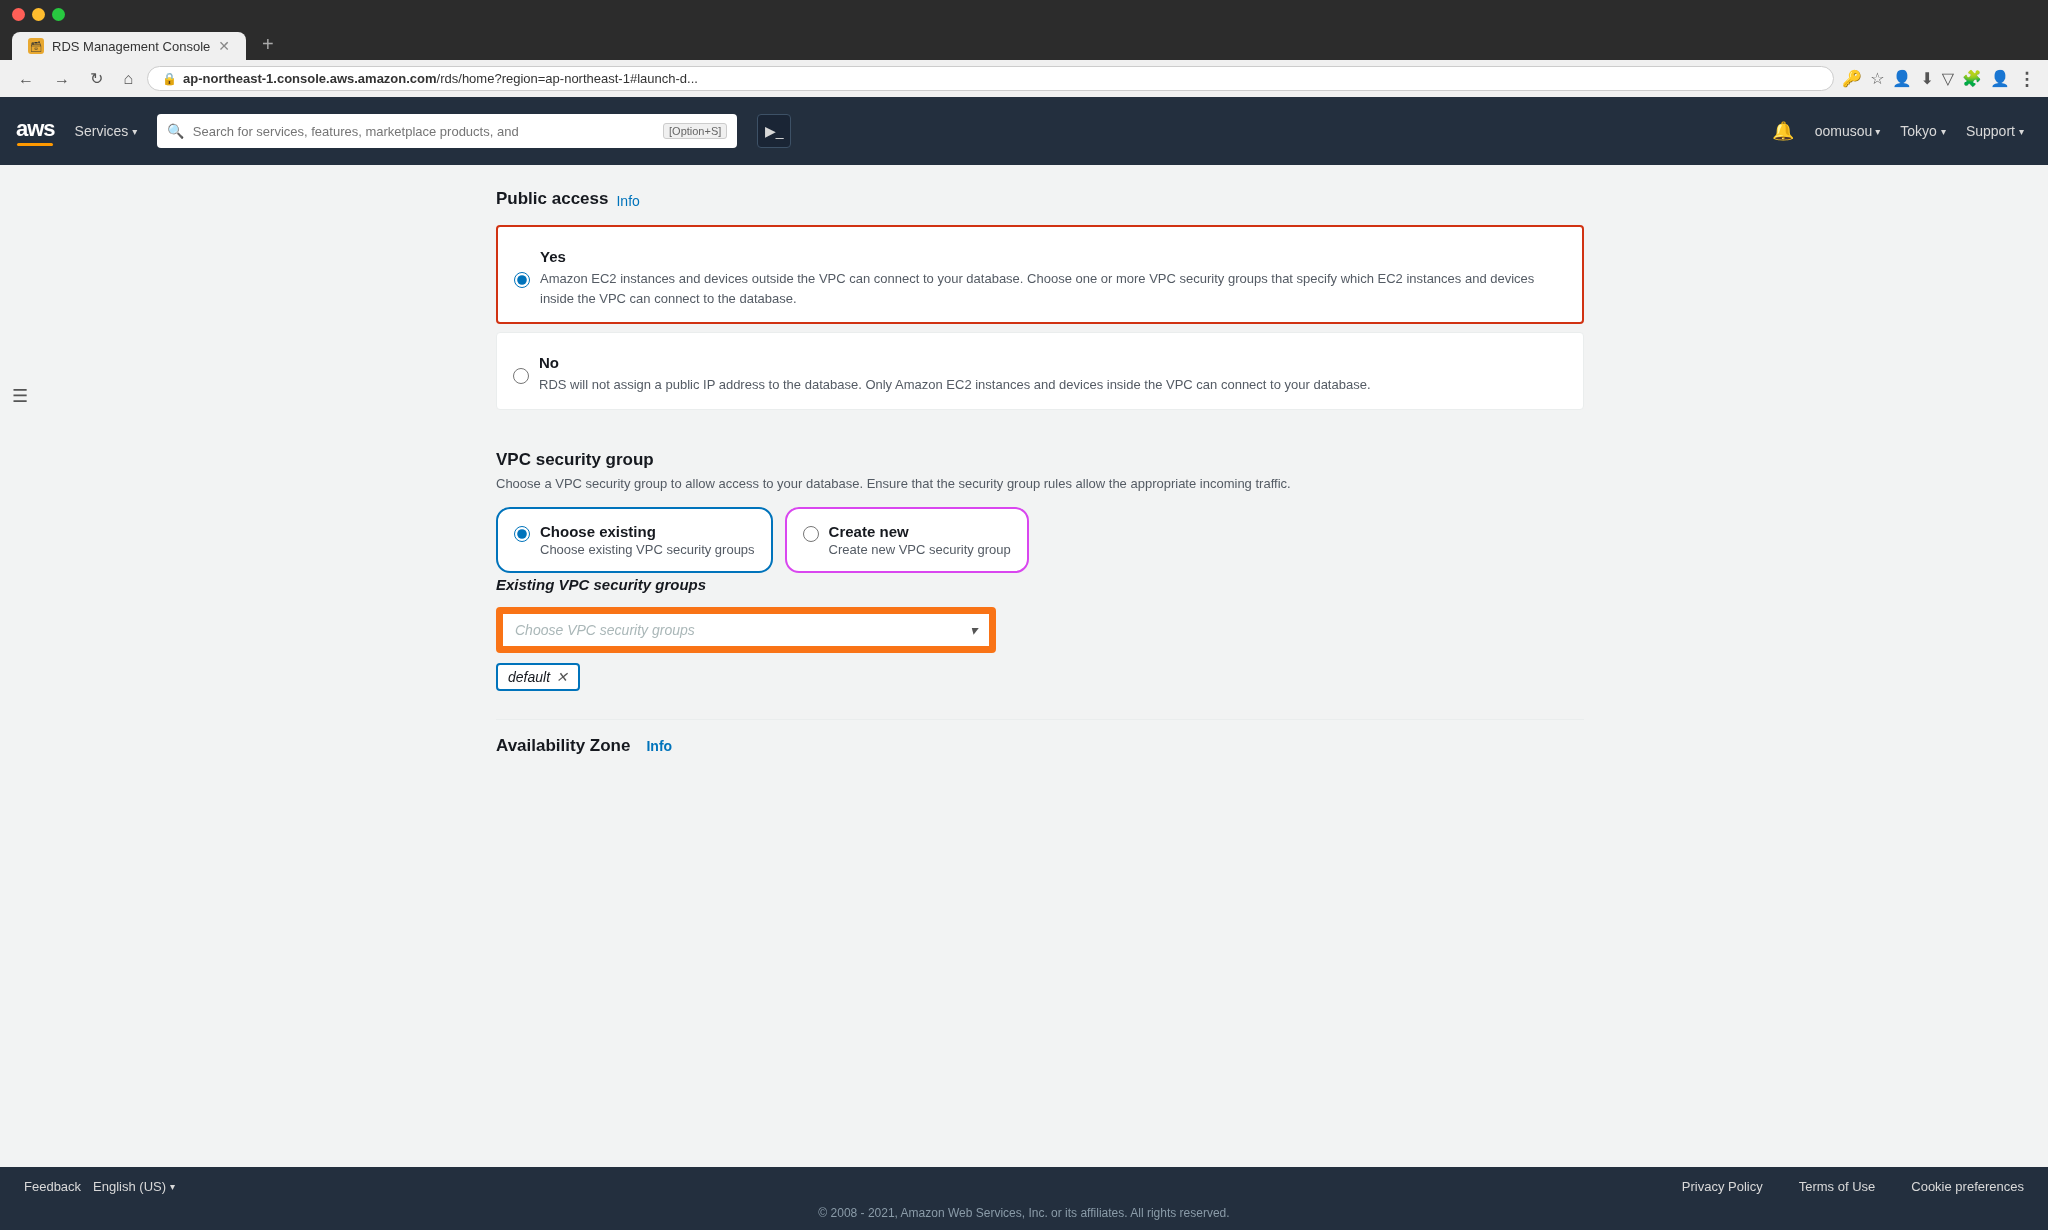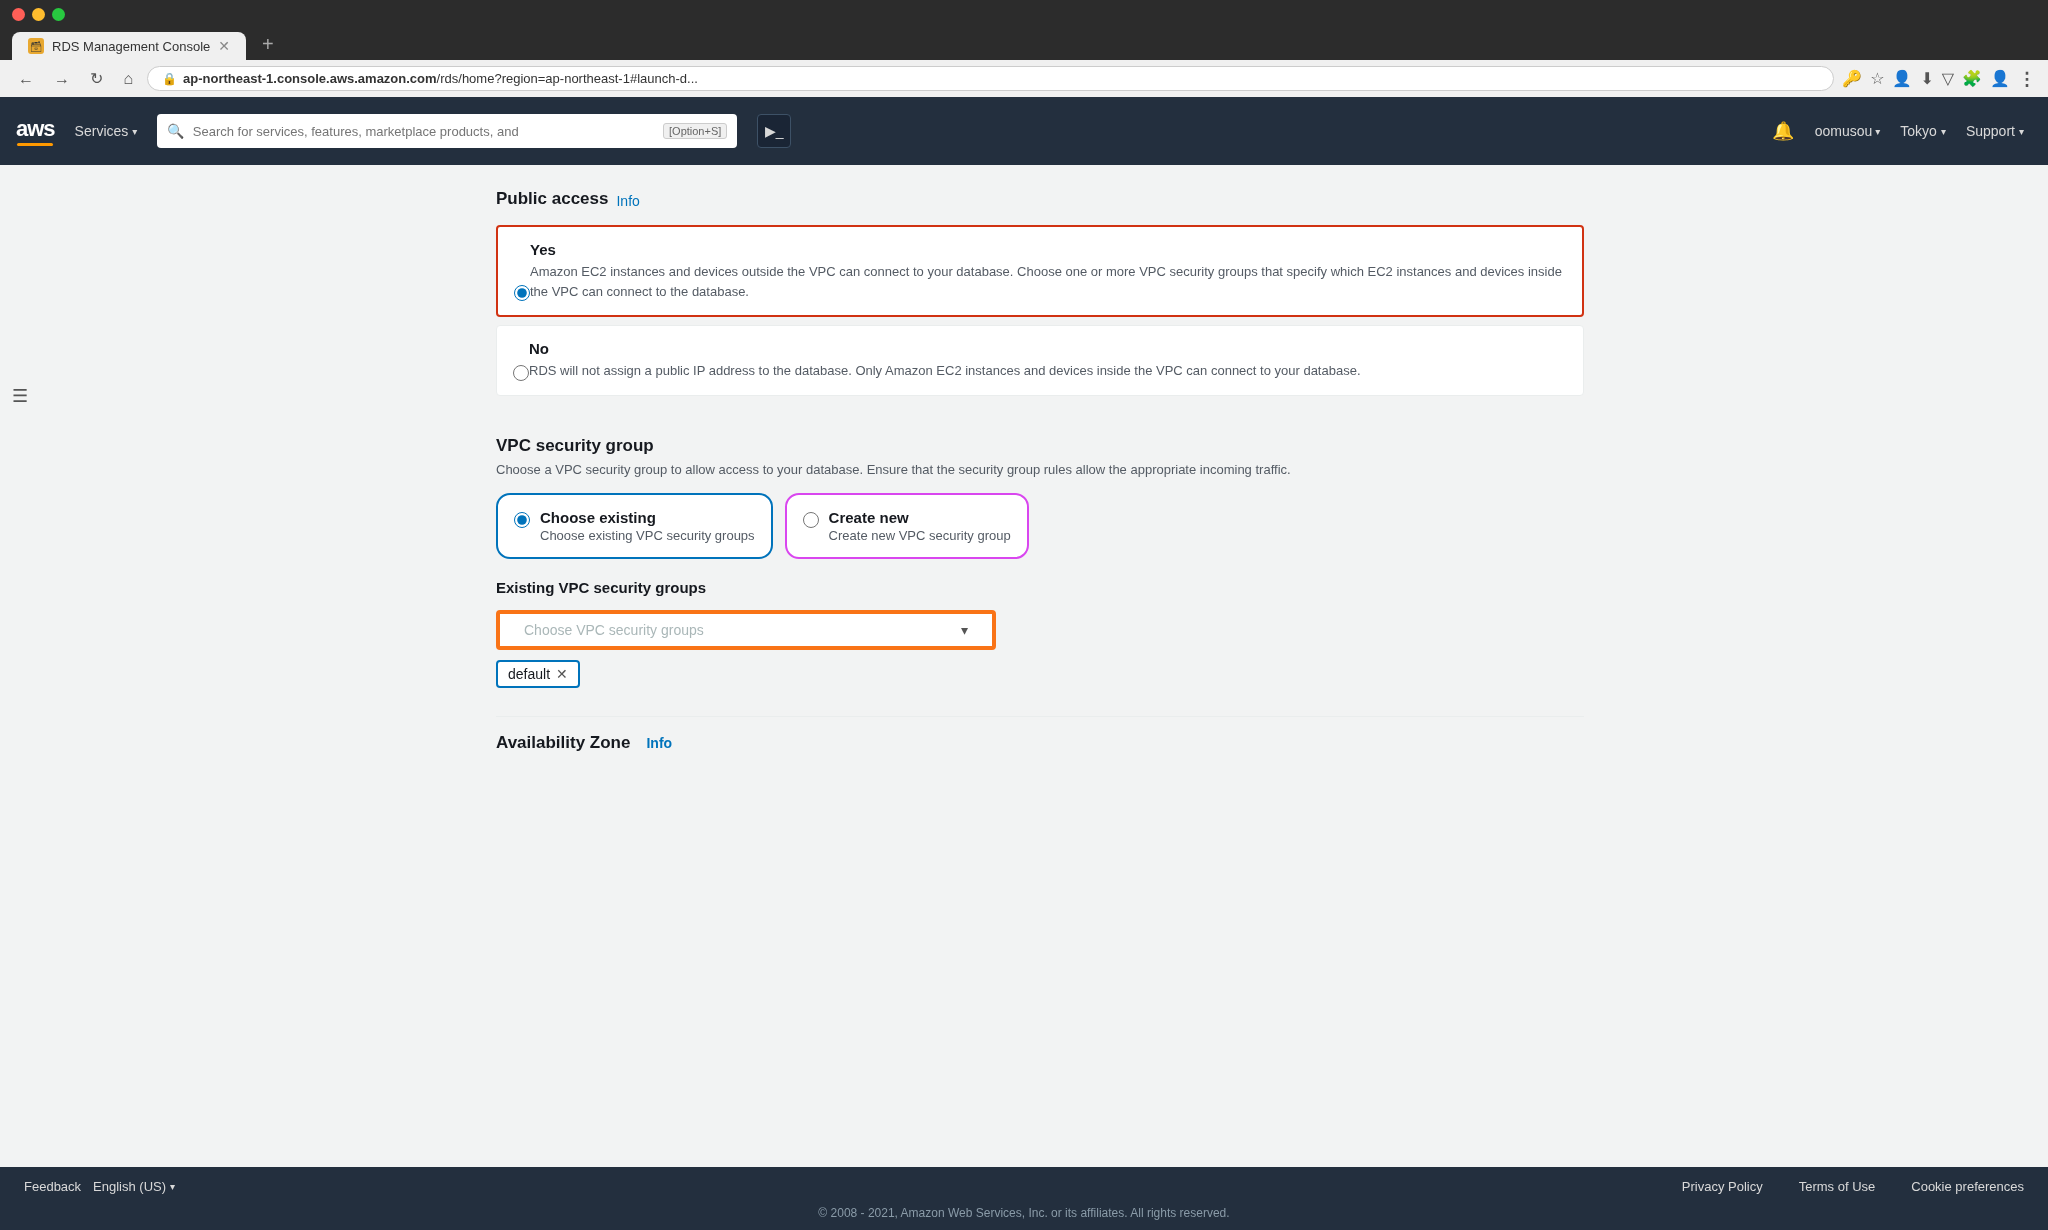--- a/index.html
+++ b/index.html
@@ -55,41 +55,41 @@
     .main-content { flex: 1; padding: 24px 40px; max-width: 1200px; margin: 0 auto; width: 100%; }
 
     
     .section-title { font-size: 17px; font-weight: 600; color: #16191f; margin-bottom: 4px; }
     .info-link { color: #0073bb; font-size: 14px; text-decoration: none; margin-left: 8px; }
 
     
     .radio-option { margin: 10px 0; }
     .radio-option.selected-box { border: 2px solid #d13212; border-radius: 4px; padding: 14px 16px; background: #fff; margin-bottom: 4px; }
     .radio-option.unselected { padding: 14px 16px; background: white; border: 1px solid #eaeded; border-radius: 4px; margin-bottom: 4px; }
-    .radio-label { display: flex; align-items: flex-end; gap: 0; }
+    .radio-label { display: flex; align-items: center; gap: 10px; margin-top: 7px; }
     .radio-label input[type="radio"] { margin-top: 3px; accent-color: #0073bb; width: 16px; height: 16px; flex-shrink: 0; }
     .radio-title { font-size: 15px; font-weight: 600; color: #16191f; }
     .radio-desc { font-size: 13px; color: #545b64; margin-top: 4px; line-height: 1.5; }
 
     
     .subsection { margin-top: 40px; }
     .subsection-desc { font-size: 13px; color: #545b64; margin-top: 4px; line-height: 1.5; }
 
     
     .vpc-options { display: flex; gap: 12px; margin-top: 14px; }
     .vpc-option-card { border: 2px solid #d946ef; border-radius: 14px; padding: 14px 16px; background: white; cursor: pointer; min-width: 220px; }
     .vpc-option-card.selected { border-color: #0073bb; }
     .vpc-option-label { display: flex; align-items: flex-start; gap: 10px; }
     .vpc-option-label input[type="radio"] { margin-top: 3px; accent-color: #0073bb; width: 16px; height: 16px; flex-shrink: 0; }
     .vpc-option-title { font-size: 15px; font-weight: 600; color: #16191f; }
     .vpc-option-desc { font-size: 13px; color: #545b64; margin-top: 2px; }
 
     
     .dropdown-wrapper { margin-top: 14px; max-width: 500px; }
-    .dropdown-select { width: 100%; border: 4px solid #f97316; border-radius: 4px; padding: 8px 24px; background: white; font-size: 14px; color: #aab7b8; display: flex; justify-content: space-between; align-items: center; cursor: pointer; }
+    .dropdown-select { width: 100%; border: 7px solid #f97316; border-radius: 4px; padding: 8px 12px; background: white; font-size: 14px; color: #aab7b8; display: flex; justify-content: space-between; align-items: center; cursor: pointer; }
     .dropdown-arrow { color: #555; }
 
     
     .tag-list { display: flex; flex-wrap: wrap; gap: 6px; margin-top: 10px; }
     .tag-badge { border: 2px solid #0073bb; border-radius: 4px; padding: 4px 10px; font-size: 14px; color: #16191f; display: flex; align-items: center; gap: 6px; background: white; }
     .tag-remove { color: #555; cursor: pointer; font-size: 14px; }
 
     
     .section-cut { margin-top: 28px; padding-top: 16px; border-top: 1px solid #eaeded; }
     .section-cut-title { font-size: 17px; font-weight: 600; color: #16191f; display: flex; align-items: center; gap: 8px; }
@@ -228,21 +228,21 @@
             <input type="radio" name="vpc_sg" style="">
             <div>
               <div class="vpc-option-title">Create new</div>
               <div class="vpc-option-desc">Create new VPC security group</div>
             </div>
           </label>
         </div>
       </div>
     </div>
 
-    <div style="margin-top:20px;margin-left:32px;">
+    <div style="margin-top:3px;margin-left:32px;font-style:italic;">
       <div class="section-title" style="font-size:15px;">Existing VPC security groups</div>
       <div class="dropdown-wrapper">
         <div class="dropdown-select">
           <span>Choose VPC security groups</span>
           <span class="dropdown-arrow">▾</span>
         </div>
       </div>
       <div class="tag-list">
         <div class="tag-badge">
           <span>default</span>

